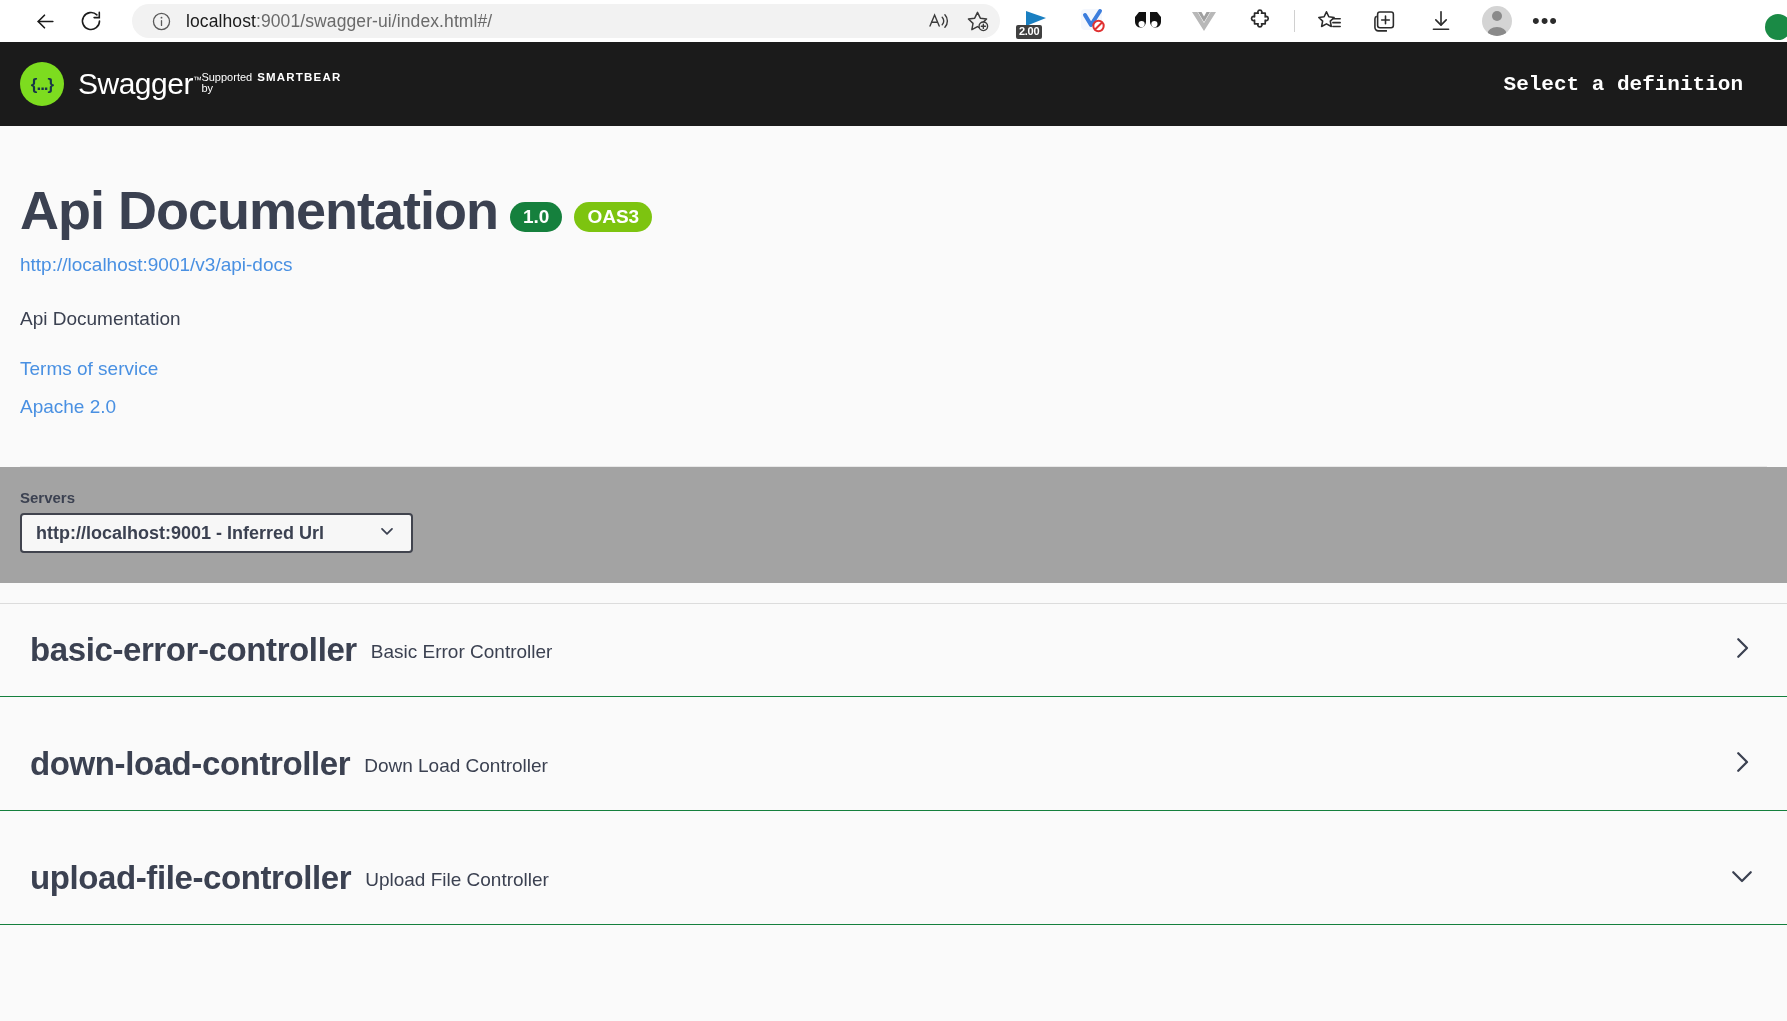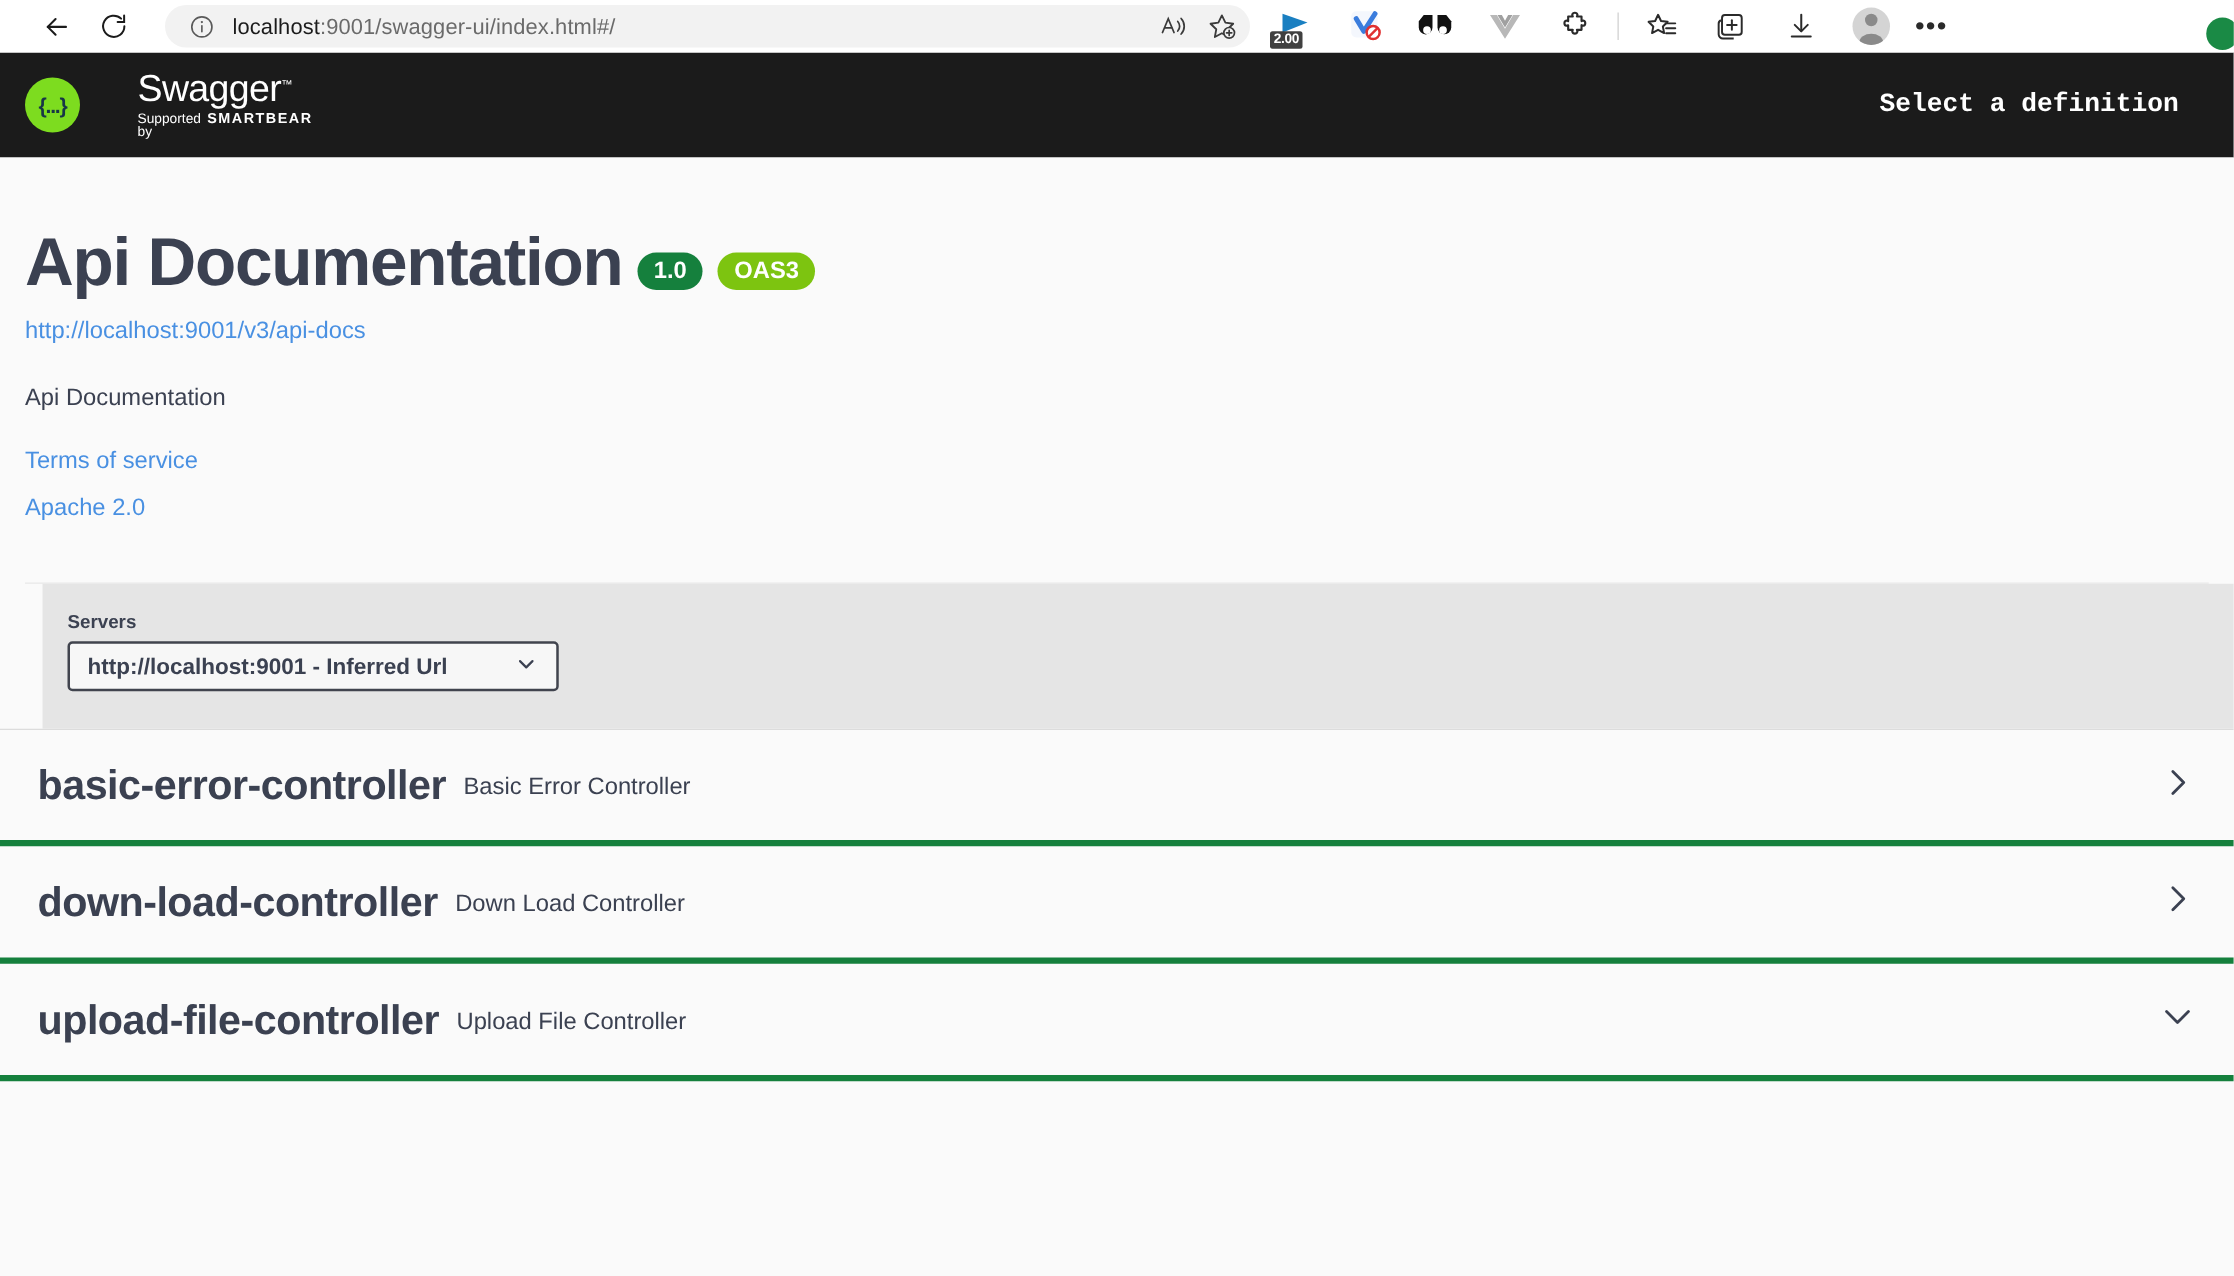--- a/index.html
+++ b/index.html
@@ -129,21 +129,21 @@
     width: 44px; height: 44px; border-radius: 50%;
     background: #7ddc1f;
     display: flex; align-items: center; justify-content: center;
     flex: none;
   }
   .logo-circle span {
     color: #173647; font-size: 17px; font-weight: bold;
     font-family: "Liberation Sans", sans-serif;
     letter-spacing: -1px; line-height: 1;
   }
-  .logo-text { display: flex; flex-direction: column; line-height: 1; margin-left: 32px; }
+  .logo-text { display: flex; flex-direction: row; line-height: 1; }
   .logo-title {
     color: #ffffff; font-size: 30px; font-weight: 400;
     letter-spacing: -.5px; position: relative;
   }
   .logo-title sup { font-size: 9px; vertical-align: super; }
   .logo-sub {
     color: #ffffff; font-size: 11px; margin-top: 3px;
     display: flex; align-items: baseline; gap: 5px;
   }
   .logo-sub b { font-weight: bold; letter-spacing: 1.2px; font-size: 11.5px; }
@@ -202,23 +202,22 @@
   .api-desc {
     font-size: 19px; color: #3b4151; margin-bottom: 28px;
   }
   .api-link {
     display: block; font-size: 19px; color: #4990e2;
     text-decoration: none; margin-bottom: 16px;
   }
 
   .servers-divider { height: 1px; background: #e8e8e8; margin-top: 48px; }
   .servers-block {
-    background: #e5e5e5;
+    background: #a3a3a3;
     padding: 22px 20px 30px 20px;
-    margin-left: 34px;
   }
   .servers-label {
     font-size: 15px; font-weight: bold; color: #3b4151;
     margin-bottom: 7px;
   }
   .server-select {
     width: 393px; height: 40px;
     background: #f7f7f7;
     border: 2px solid #41444e;
     border-radius: 4px;
@@ -228,22 +227,23 @@
   .server-select .val {
     font-size: 18px; font-weight: bold; color: #3b4151;
   }
   .server-select .chev { margin-left: auto; color: #3b4151; }
 
   .tags-area { background: #fafafa; padding-top: 0px; }
   .tag-row {
     display: flex; align-items: center;
     padding: 0 30px 0 30px;
     height: 94px;
-    border-bottom: 5px solid #15803d;
+    border-bottom: 1px solid #15803d;
     cursor: pointer;
+    margin-top: 20px;
   }
   .tag-row:first-child { border-top: 1px solid #dcdcdc; }
   .tag-name {
     font-size: 33px; font-weight: bold; color: #3b4151;
     letter-spacing: -.4px;
   }
   .tag-desc {
     font-size: 19px; color: #3b4151; margin-left: 14px;
     position: relative; top: 2px;
   }

